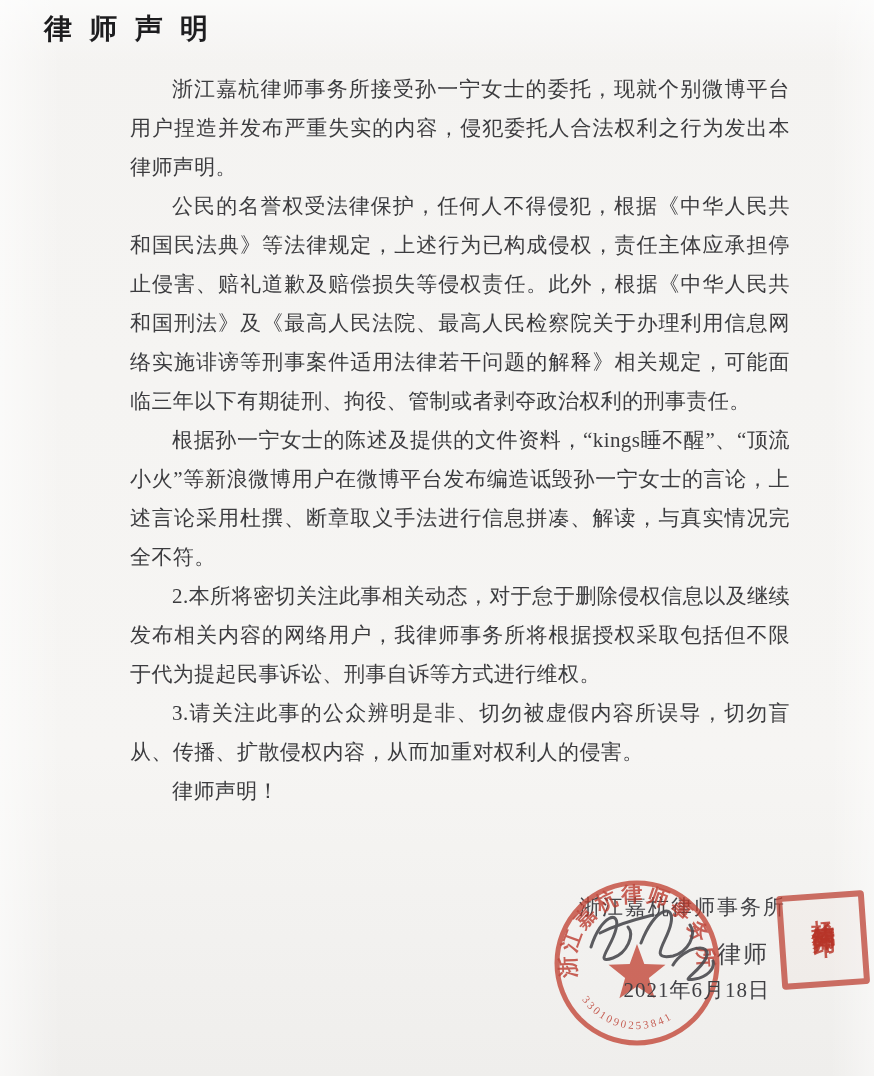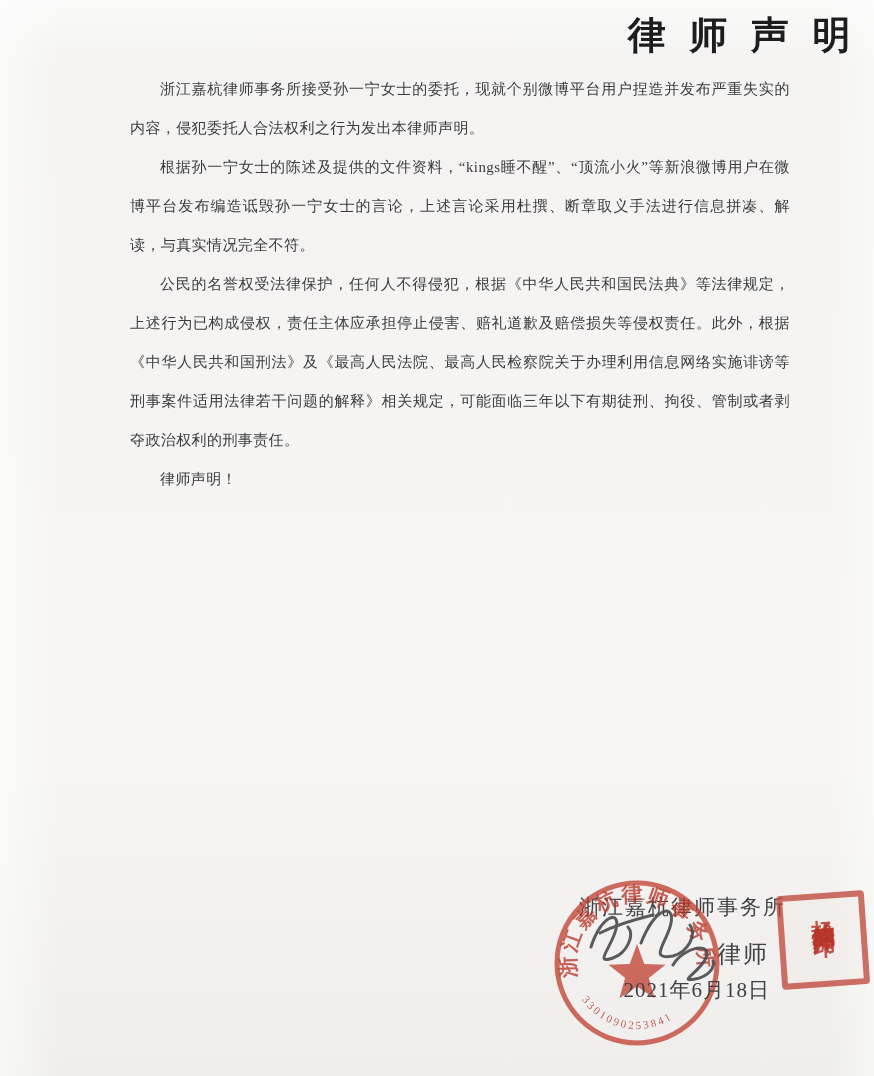--- a/index.html
+++ b/index.html
@@ -11,34 +11,34 @@
       linear-gradient(90deg, rgba(255,255,255,.55), rgba(255,255,255,0) 7%),
       linear-gradient(270deg, rgba(255,255,255,.45), rgba(255,255,255,0) 5%),
       linear-gradient(180deg, rgba(255,255,255,.6), rgba(255,255,255,0) 6%),
       linear-gradient(0deg, #efeeec, #f6f5f3 30%, #f4f3f1);
     overflow:hidden;
     font-family:"Liberation Serif","DejaVu Serif",serif;
     color:#3c3c3f;
   }
   .title{
     margin:10px 0 20px 44px;
-    text-align:right;
-    font-size:38px;
+    text-align:left;
+    font-size:28px;
     font-weight:bold;
     letter-spacing:0.62em;
     color:#1d1d1f;
   }
   .body-text{
     position:absolute;
     left:130px;top:70px;
     width:660px;
   }
   .body-text p{
     margin:0;
-    font-size:15px;
+    font-size:21px;
     line-height:39px;
     text-indent:2em;
     text-align:justify;
     letter-spacing:0.4px;
   }
   .sig-firm{
     position:absolute; top:893px; right:88px;
     font-size:21px; letter-spacing:2px; color:#444448; z-index:1;
   }
   .sig-lawyer{
@@ -79,22 +79,24 @@
 </style>
 </head>
 <body>
 
 <div class="page">
 
   <h1 class="title">律师声明</h1>
 
   <div class="body-text">
     <p>浙江嘉杭律师事务所接受孙一宁女士的委托，现就个别微博平台用户捏造并发布严重失实的内容，侵犯委托人合法权利之行为发出本律师声明。</p>
+    <p>公民的名誉权受法律保护，任何人不得侵犯，根据《中华人民共和国民法典》等法律规定，上述行为已构成侵权，责任主体应承担停止侵害、赔礼道歉及赔偿损失等侵权责任。此外，根据《中华人民共和国刑法》及《最高人民法院、最高人民检察院关于办理利用信息网络实施诽谤等刑事案件适用法律若干问题的解释》相关规定，可能面临三年以下有期徒刑、拘役、管制或者剥夺政治权利的刑事责任。</p>
     <p>根据孙一宁女士的陈述及提供的文件资料，“kings睡不醒”、“顶流小火”等新浪微博用户在微博平台发布编造诋毁孙一宁女士的言论，上述言论采用杜撰、断章取义手法进行信息拼凑、解读，与真实情况完全不符。</p>
-    <p>公民的名誉权受法律保护，任何人不得侵犯，根据《中华人民共和国民法典》等法律规定，上述行为已构成侵权，责任主体应承担停止侵害、赔礼道歉及赔偿损失等侵权责任。此外，根据《中华人民共和国刑法》及《最高人民法院、最高人民检察院关于办理利用信息网络实施诽谤等刑事案件适用法律若干问题的解释》相关规定，可能面临三年以下有期徒刑、拘役、管制或者剥夺政治权利的刑事责任。</p>
+    <p>2.本所将密切关注此事相关动态，对于怠于删除侵权信息以及继续发布相关内容的网络用户，我律师事务所将根据授权采取包括但不限于代为提起民事诉讼、刑事自诉等方式进行维权。</p>
+    <p>3.请关注此事的公众辨明是非、切勿被虚假内容所误导，切勿盲从、传播、扩散侵权内容，从而加重对权利人的侵害。</p>
     <p>律师声明！</p>
   </div>
 
   <div class="sig-firm">浙江嘉杭律师事务所</div>
   <div class="sig-lawyer">律师</div>
   <div class="sig-date">2021年6月18日</div>
 
   <svg class="round-seal" viewBox="0 0 172 172">
     <defs>
       <path id="arcTop" d="M 26.1 102 A 62 62 0 1 1 145.9 102" fill="none"></path>

